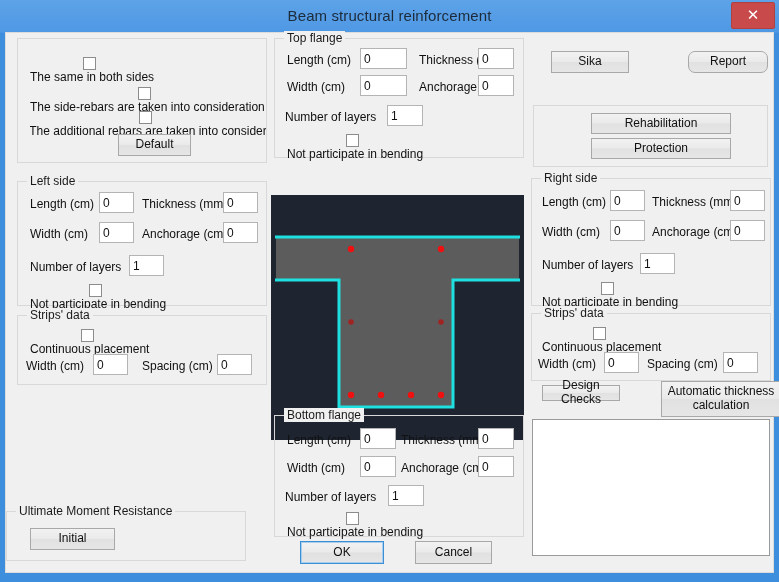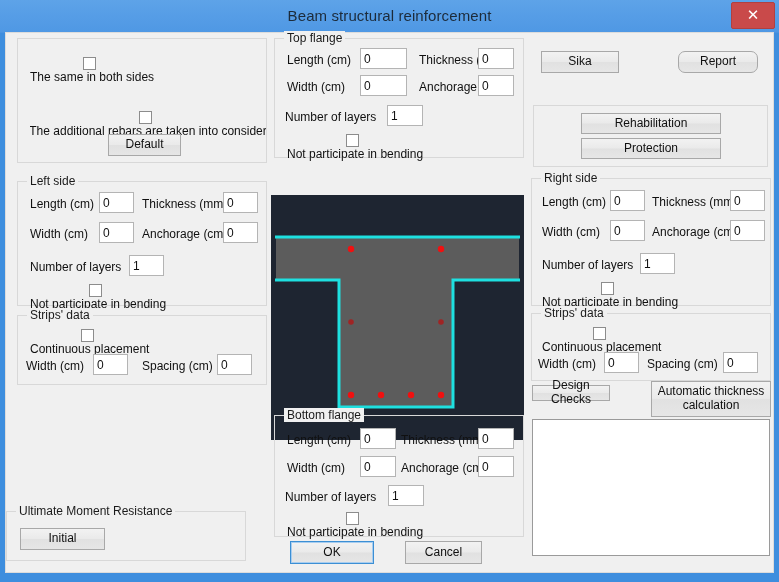--- a/index.html
+++ b/index.html
@@ -107,20 +107,21 @@
     font-family: "Liberation Sans", sans-serif;
     font-size: 12px;
     color: #101010;
     text-align: center;
     cursor: pointer;
     line-height: 1.15;
     display: flex;
     align-items: center;
     justify-content: center;
     padding: 5px 2px;
+    margin-left: 10px;
   }
   .btn.focus {
     border: 1px solid #3c8fd4;
     box-shadow: 0 0 0 1px #a8cdef inset;
   }
   
   .cb {
     position: absolute;
     display: flex;
     align-items: center;
@@ -163,20 +164,24 @@
     <div class="title-text">Beam structural reinforcement</div>
     <div class="close-btn">✕</div>
   </div>
 
   <div class="client">
 
     <div class="group" style="left:11px; top:5px; width:250px; height:125px;">
       <label class="cb" style="left:12px; top:18px;">
         <span class="box"></span>
         <span>The same in both sides</span>
+      </label>
+      <label class="cb" style="left:12px; top:48px;">
+        <span class="box"></span>
+        <span>The side-rebars are taken into consideration</span>
       </label>
       <label class="cb" style="left:12px; top:72px; width:236px; overflow:hidden;">
         <span class="box"></span>
         <span>The additional rebars are taken into consider</span>
       </label>
       <div class="btn" style="left:90px; top:95px; width:73px; height:22px;">Default</div>
     </div>
 
     <div class="group" style="left:268px; top:5px; width:250px; height:120px;">
       <div class="group-title">Top flange</div>

